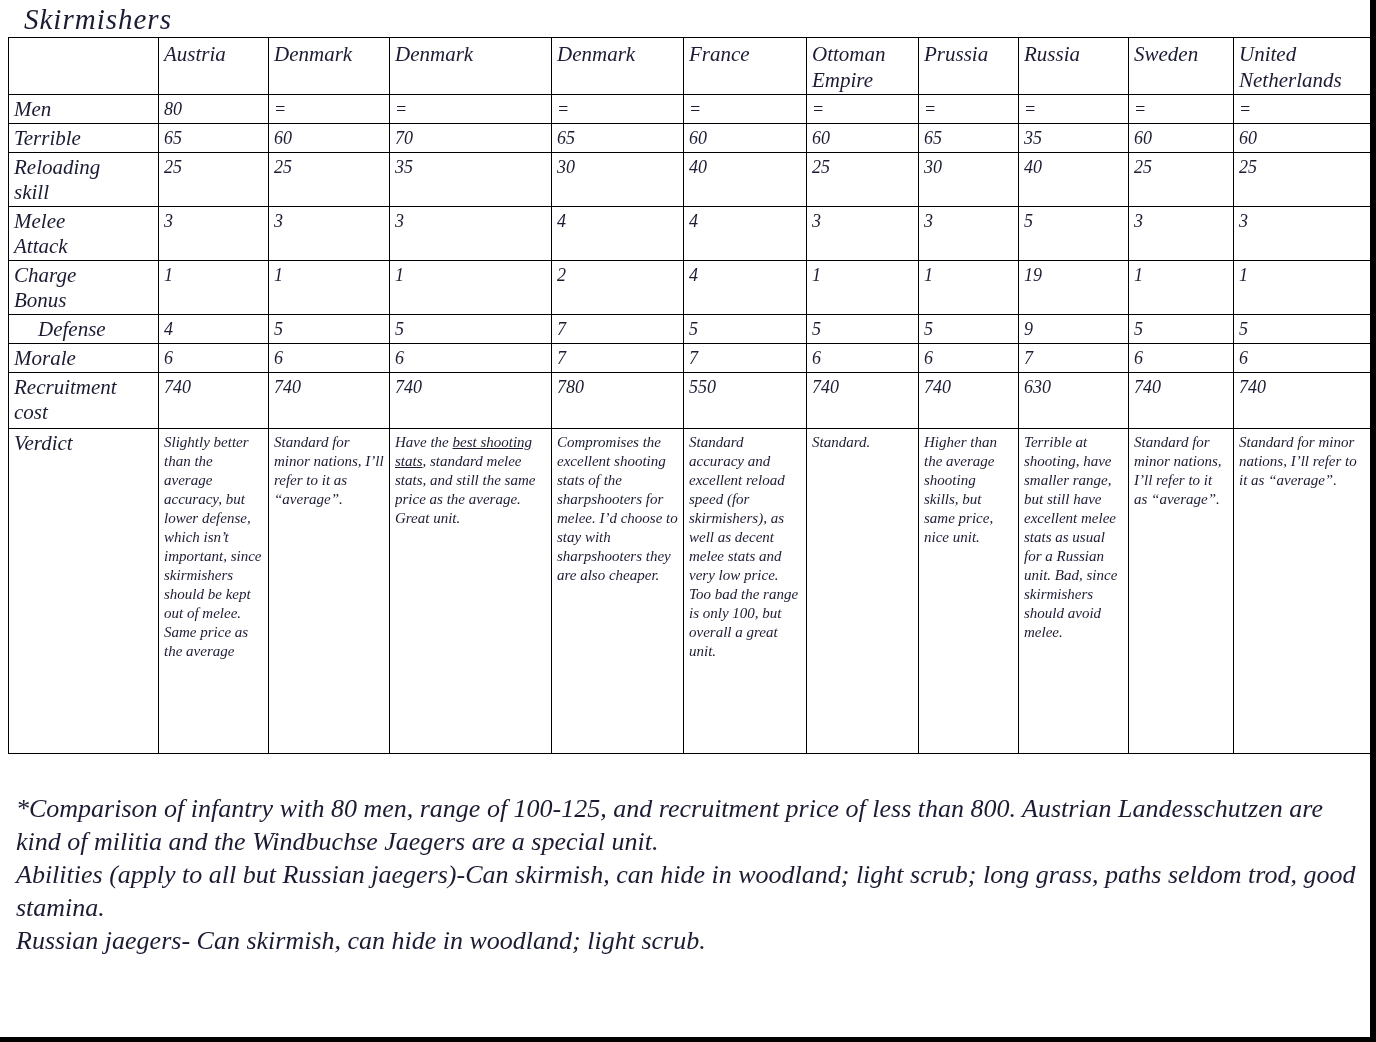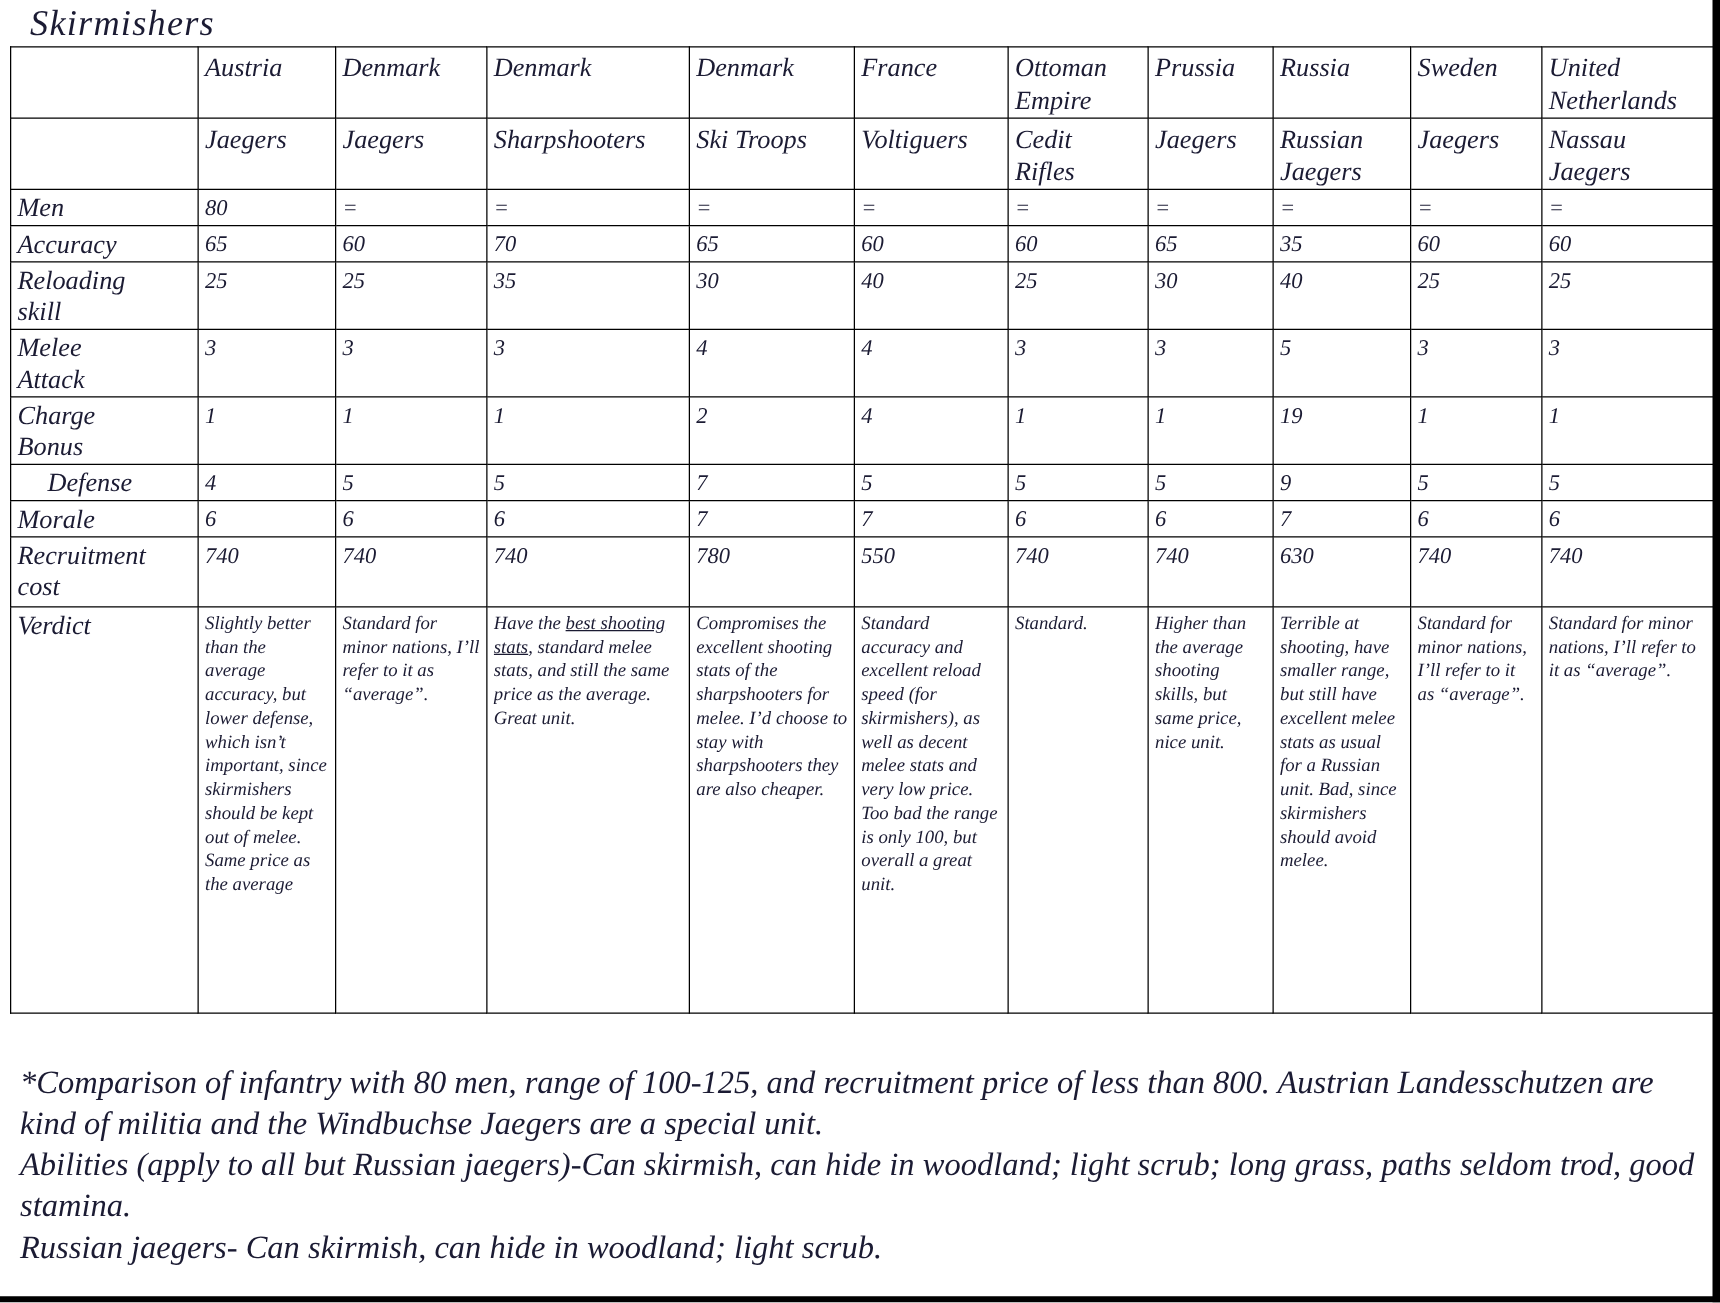--- a/index.html
+++ b/index.html
@@ -67,52 +67,36 @@
       <td>Denmark</td>
       <td>France</td>
       <td>Ottoman
 Empire</td>
       <td>Prussia</td>
       <td>Russia</td>
       <td>Sweden</td>
       <td>United
 Netherlands</td>
     </tr>
-    <tr class="hdr-row">
-      <td class="lbl"></td>
-      <td>Jaegers</td>
-      <td>Jaegers</td>
-      <td>Sharpshooters</td>
-      <td>Ski Troops</td>
-      <td>Voltiguers</td>
-      <td>Cedit
-Rifles</td>
-      <td>Jaegers</td>
-      <td>Russian
-Jaegers</td>
-      <td>Jaegers</td>
-      <td>Nassau
-Jaegers</td>
-    </tr>
 
     <tr class="r-s">
       <td class="lbl">Men</td>
       <td class="val">80</td>
       <td class="val">=</td>
       <td class="val">=</td>
       <td class="val">=</td>
       <td class="val">=</td>
       <td class="val">=</td>
       <td class="val">=</td>
       <td class="val">=</td>
       <td class="val">=</td>
       <td class="val">=</td>
     </tr>
     <tr class="r-s">
-      <td class="lbl">Accuracy</td>
+      <td class="lbl">Terrible</td>
       <td class="val">65</td>
       <td class="val">60</td>
       <td class="val">70</td>
       <td class="val">65</td>
       <td class="val">60</td>
       <td class="val">60</td>
       <td class="val">65</td>
       <td class="val">35</td>
       <td class="val">60</td>
       <td class="val">60</td>

